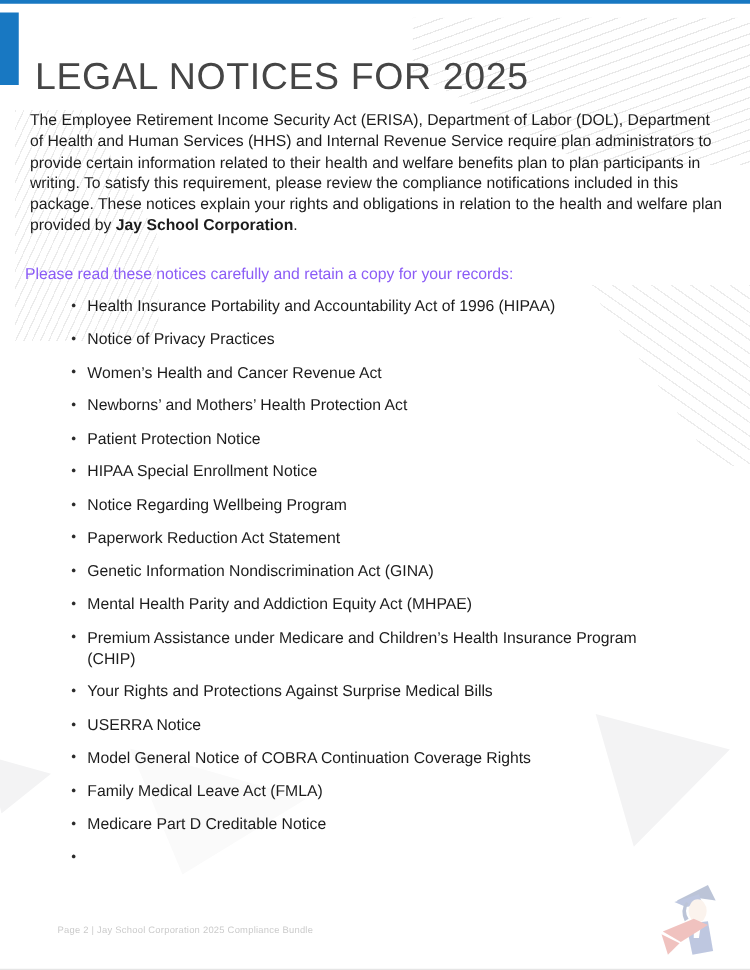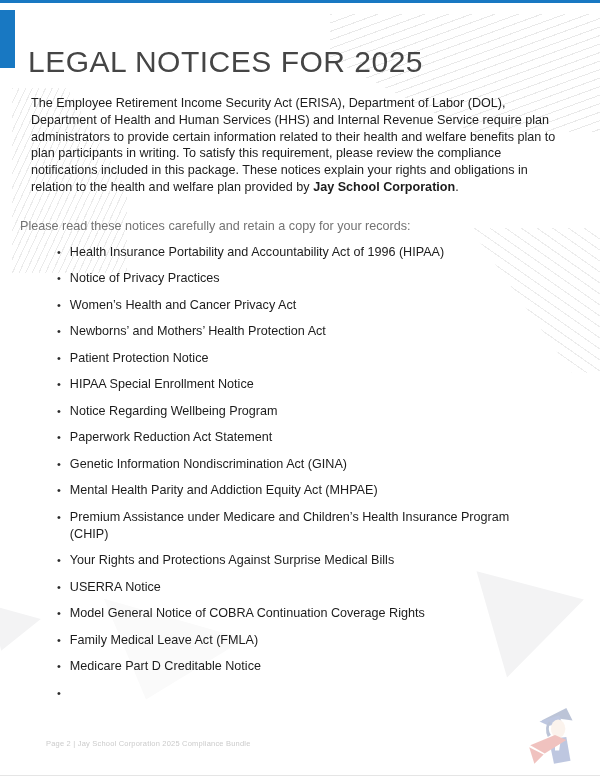--- a/index.html
+++ b/index.html
@@ -47,25 +47,25 @@
   }
   
   .title{
     position:absolute;left:28px;top:25px;z-index:3;
     font-size:30px;font-weight:300;letter-spacing:.5px;
     color:#454545;white-space:nowrap;
   }
   
   .content{position:absolute;left:20px;top:84px;width:562px;z-index:1;}
   .intro{
-    margin:11px;font-size:12.6px;line-height:16.8px;color:#1c1c1c;
+    margin:4px;font-size:12.6px;line-height:16.8px;color:#1c1c1c;
   }
   .intro b{font-weight:bold;}
   .list-intro{
-    margin:22px 0 0 0;font-size:12.6px;line-height:17px;color:#737373;
+    margin:22px 0 0 0;font-size:12.6px;line-height:17px;color:#8b5cf6;
   }
   ul.notices{
     list-style:none;margin:9px 0 0 0;padding:0 0 0 37px;
   }
   ul.notices li{
     display:flex;gap:9px;margin:0 0 9.5px 0;
     font-size:12.6px;line-height:17px;max-width:478px;color:#1c1c1c;
   }
   ul.notices .bullet{flex:0 0 auto;font-size:11px;line-height:17px;color:#2a2a2a;}
   
@@ -103,21 +103,21 @@
         <li>
         <span class="bullet">•</span>
         <span>Health Insurance Portability and Accountability Act of 1996 (HIPAA)</span>
       </li>
         <li>
         <span class="bullet">•</span>
         <span>Notice of Privacy Practices</span>
       </li>
         <li>
         <span class="bullet">•</span>
-        <span>Women’s Health and Cancer Privacy Act</span>
+        <span>Women’s Health and Cancer Revenue Act</span>
       </li>
         <li>
         <span class="bullet">•</span>
         <span>Newborns’ and Mothers’ Health Protection Act</span>
       </li>
         <li>
         <span class="bullet">•</span>
         <span>Patient Protection Notice</span>
       </li>
         <li>

